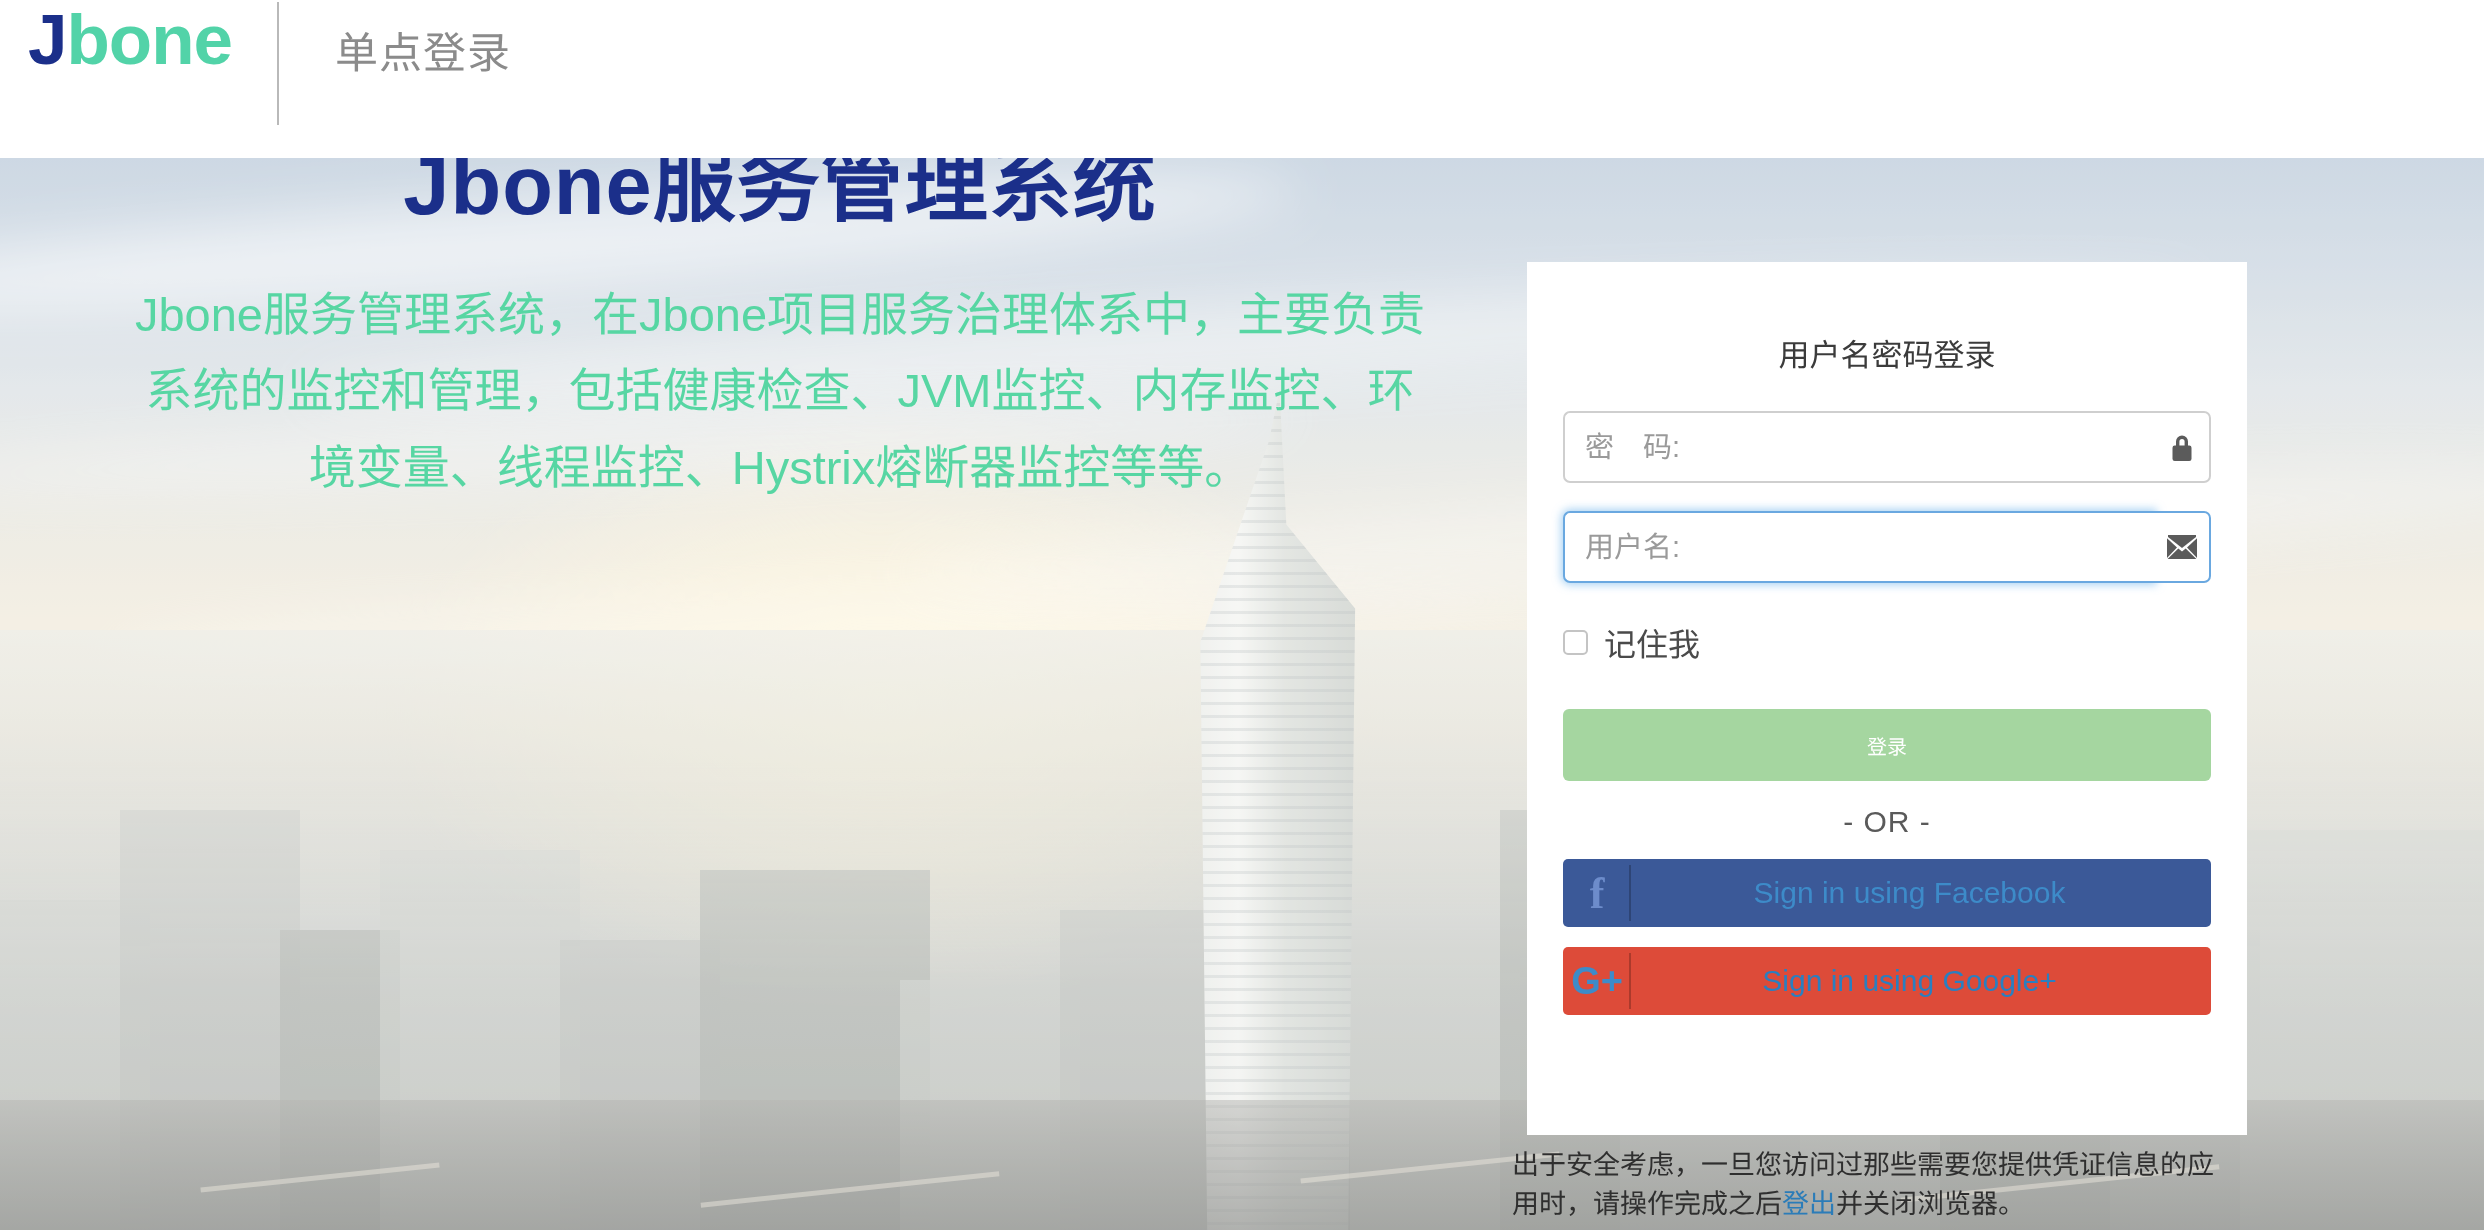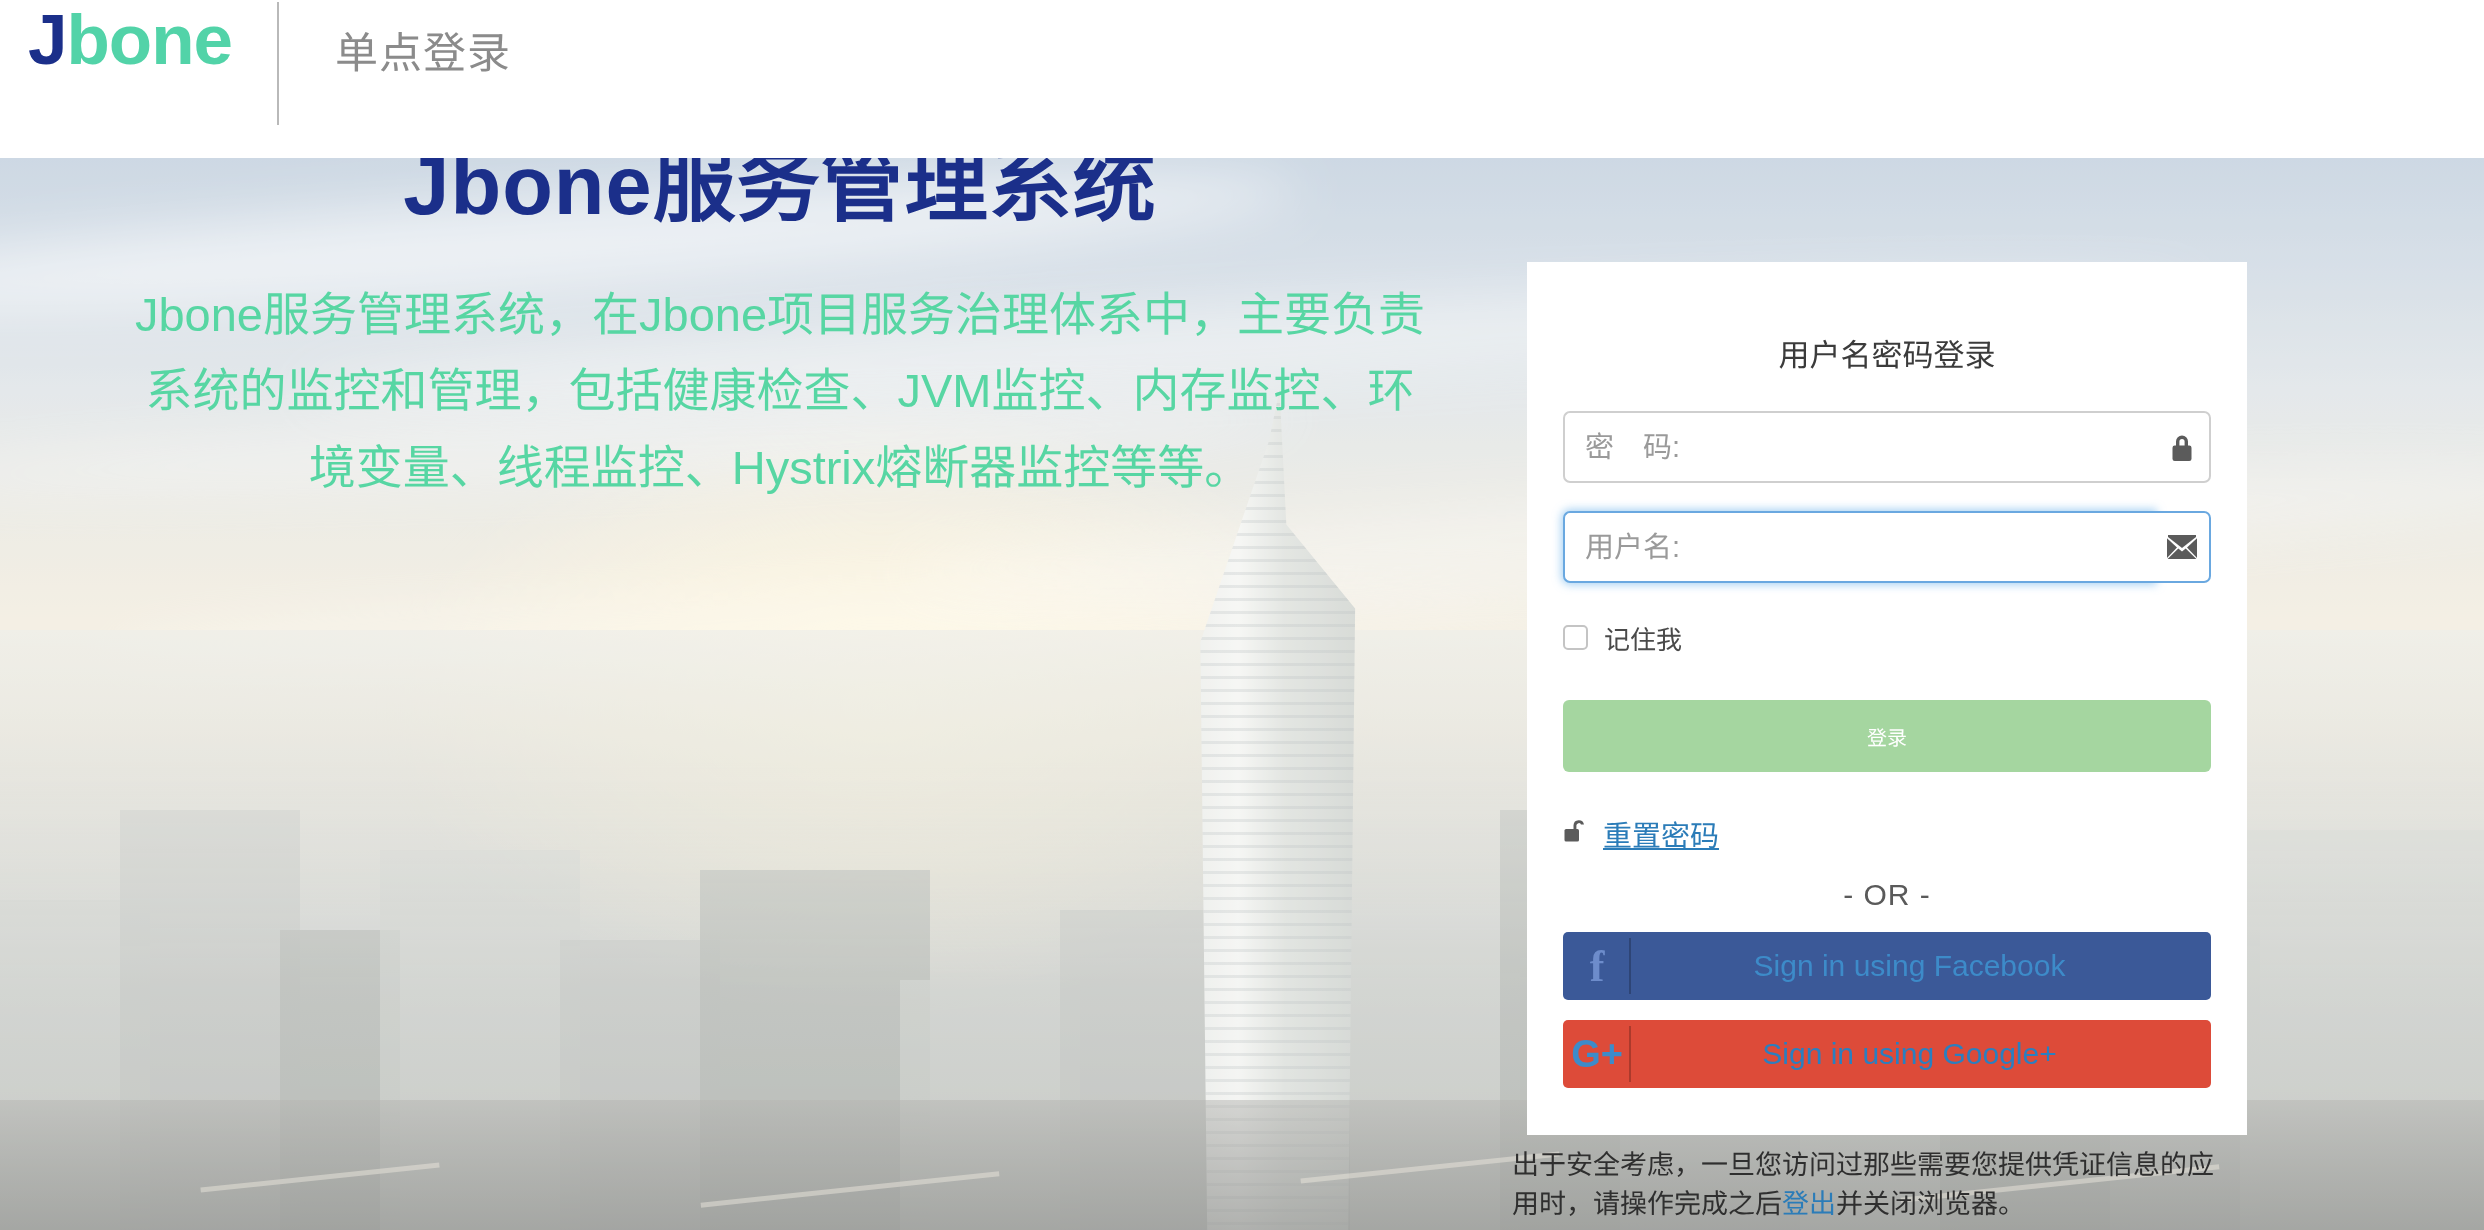--- a/index.html
+++ b/index.html
@@ -273,21 +273,21 @@
   .checkbox {
     width: 25px; height: 25px;
     border: 2px solid #c4c4c4;
     border-radius: 5px;
     background: #fff;
     display: inline-block;
     flex: 0 0 auto;
   }
   .remember-label {
     margin-left: 16px;
-    font-size: 26px;
+    font-size: 32px;
     color: #4a4a4a;
   }
 
   
   .login-button {
     display: block;
     width: 648px;
     height: 72px;
     margin: 0 auto;
     background: #a5d6a0;
@@ -470,29 +470,20 @@
       </span>
     </div>
 
     <div class="remember-row">
       <span class="checkbox"></span>
       <span class="remember-label">记住我</span>
     </div>
 
     <button class="login-button">登录</button>
 
-    <div class="reset-row">
-      <span>
-        <svg width="26" height="26" viewBox="0 0 26 26" aria-hidden="true">
-          <path d="M10.5 11 L10.5 7.2 A5.3 5.3 0 0 1 21 6.6 L18 6.6 A2.4 2.4 0 0 0 13.4 7.2 L13.4 11 Z" fill="#5b5b5b"></path>
-          <rect x="1.5" y="11" width="14.5" height="12.5" rx="1.6" fill="#5b5b5b"></rect>
-        </svg>
-      </span>
-      <span class="reset-link">重置密码</span>
-    </div>
 
     <div class="or-divider">- OR -</div>
 
     <div class="social-btn fb-btn">
       <span class="sb-icon">f</span>
       <span class="sb-label">Sign in using Facebook</span>
     </div>
 
     <div class="social-btn gp-btn">
       <span class="sb-icon">G+</span>

